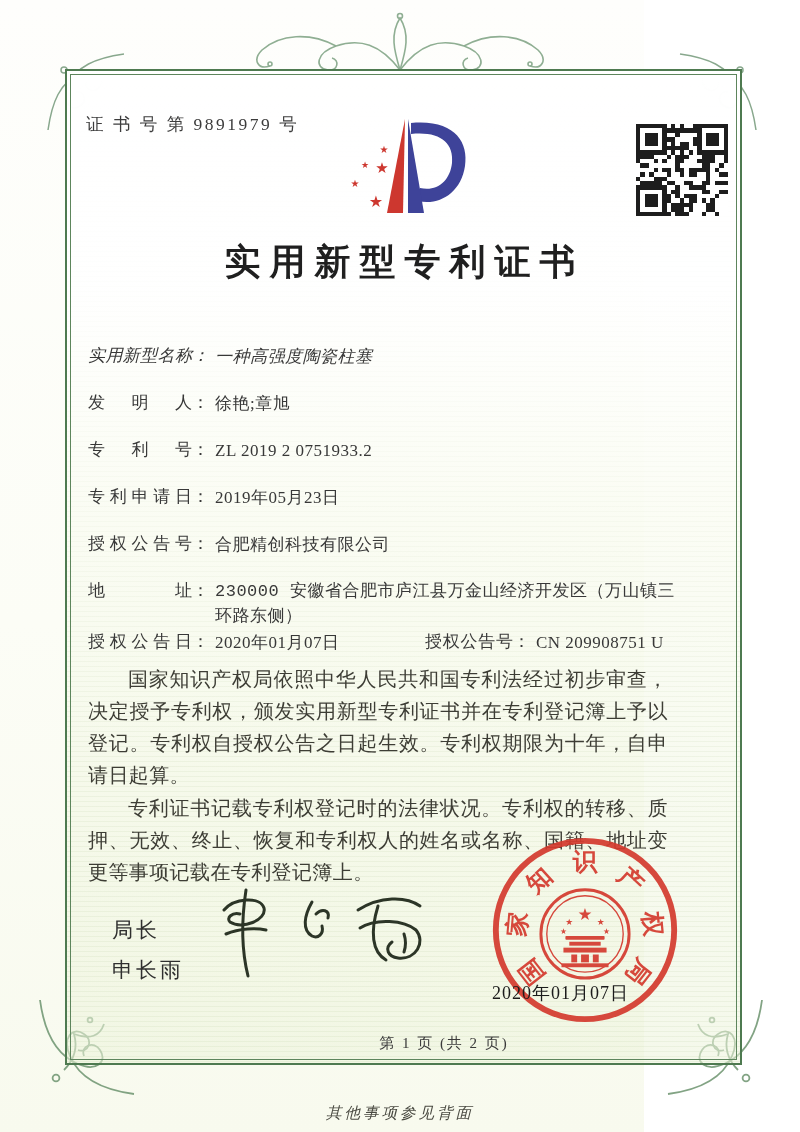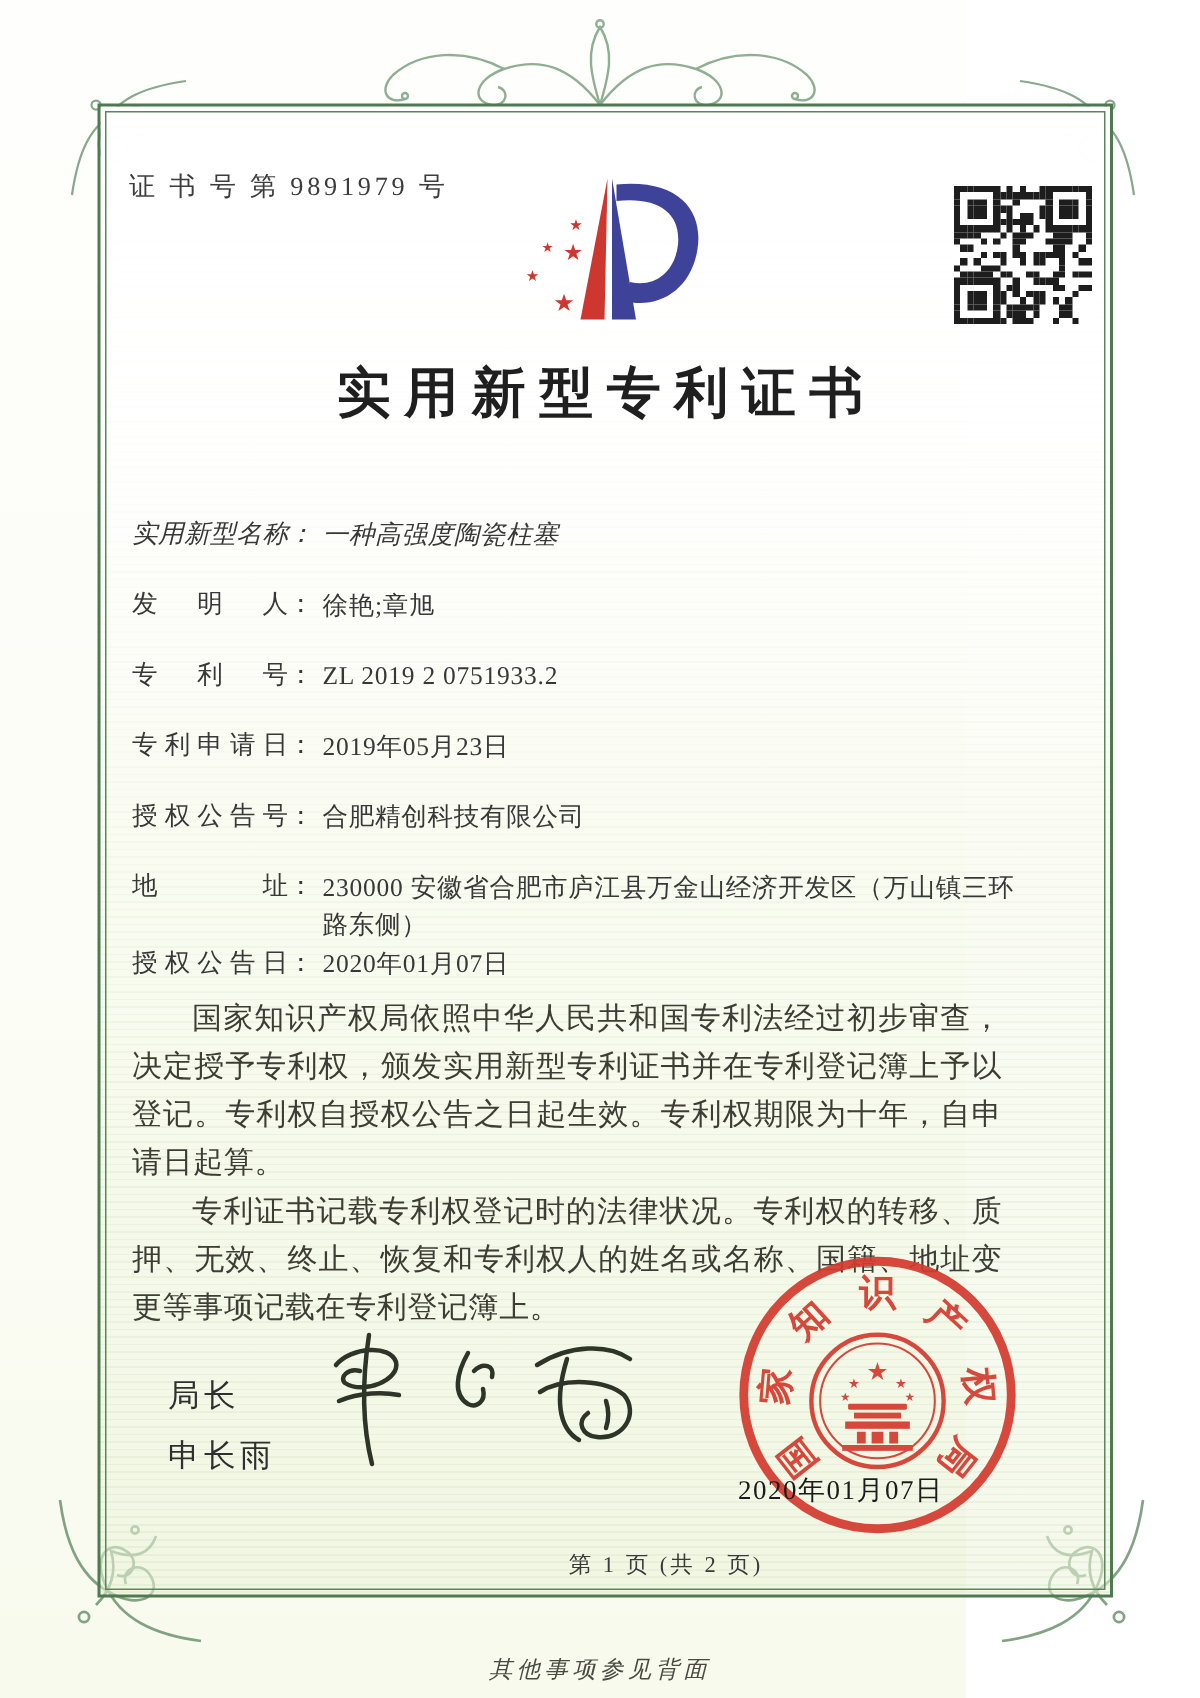--- a/index.html
+++ b/index.html
@@ -570,25 +570,28 @@
   </div>
   <div class="abs row" style="top:438px;">
     <span class="flabel">专利号</span><span class="colon">：</span><span class="fvalue">ZL 2019 2 0751933.2</span>
   </div>
   <div class="abs row" style="top:485px;">
     <span class="flabel">专利申请日</span><span class="colon">：</span><span class="fvalue">2019年05月23日</span>
   </div>
   <div class="abs row" style="top:532px;">
     <span class="flabel">授权公告号</span><span class="colon">：</span><span class="fvalue">合肥精创科技有限公司</span>
   </div>
-  <div class="abs row" style="top:579px;">
+  <div class="abs row" style="top:579px;font-family:Liberation Mono, monospace;">
     <span class="flabel">地址</span><span class="colon">：</span><span class="fvalue">230000 安徽省合肥市庐江县万金山经济开发区（万山镇三环路东侧）</span>
   </div>
   <div class="abs row" style="top:630px;">
     <span class="flabel">授权公告日</span><span class="colon">：</span><span class="fvalue">2020年01月07日</span>
+    <span class="pair2">
+      <span class="flabel">授权公告号</span><span class="colon">：</span><span class="fvalue">CN 209908751 U</span>
+    </span>
   </div>
 
   <div class="abs paras">
     <p>国家知识产权局依照中华人民共和国专利法经过初步审查，决定授予专利权，颁发实用新型专利证书并在专利登记簿上予以登记。专利权自授权公告之日起生效。专利权期限为十年，自申请日起算。</p>
     <p>专利证书记载专利权登记时的法律状况。专利权的转移、质押、无效、终止、恢复和专利权人的姓名或名称、国籍、地址变更等事项记载在专利登记簿上。</p>
   </div>
 
   <div class="abs signer" style="top:916px;">局长</div>
   <div class="abs signer" style="top:918px;margin-top:38px;">申长雨</div>
 

